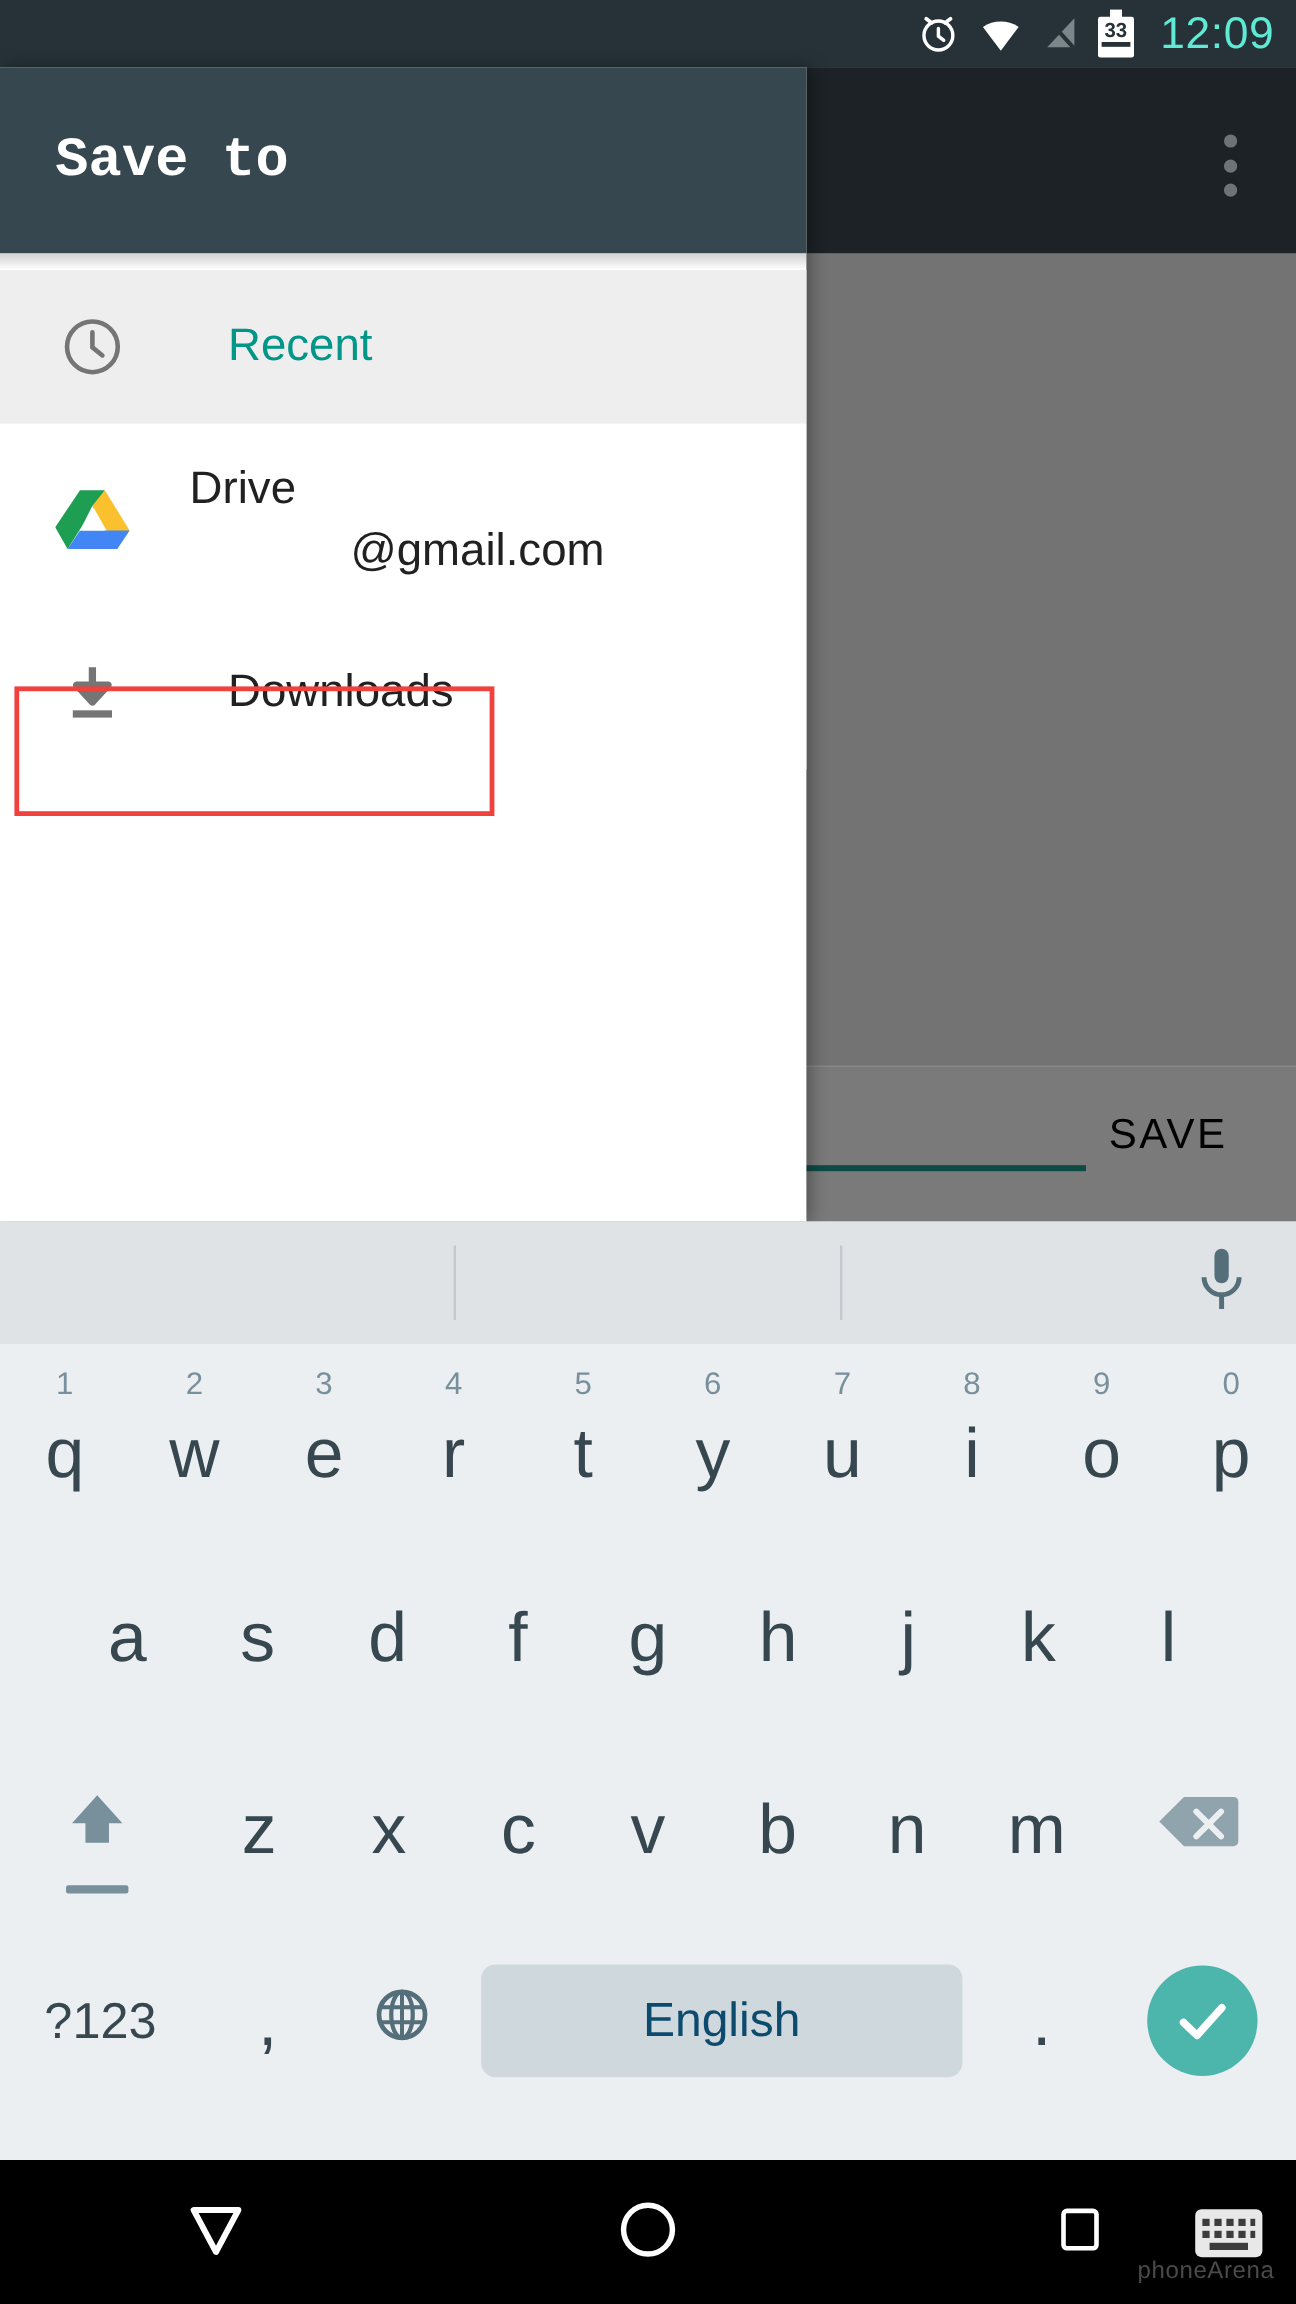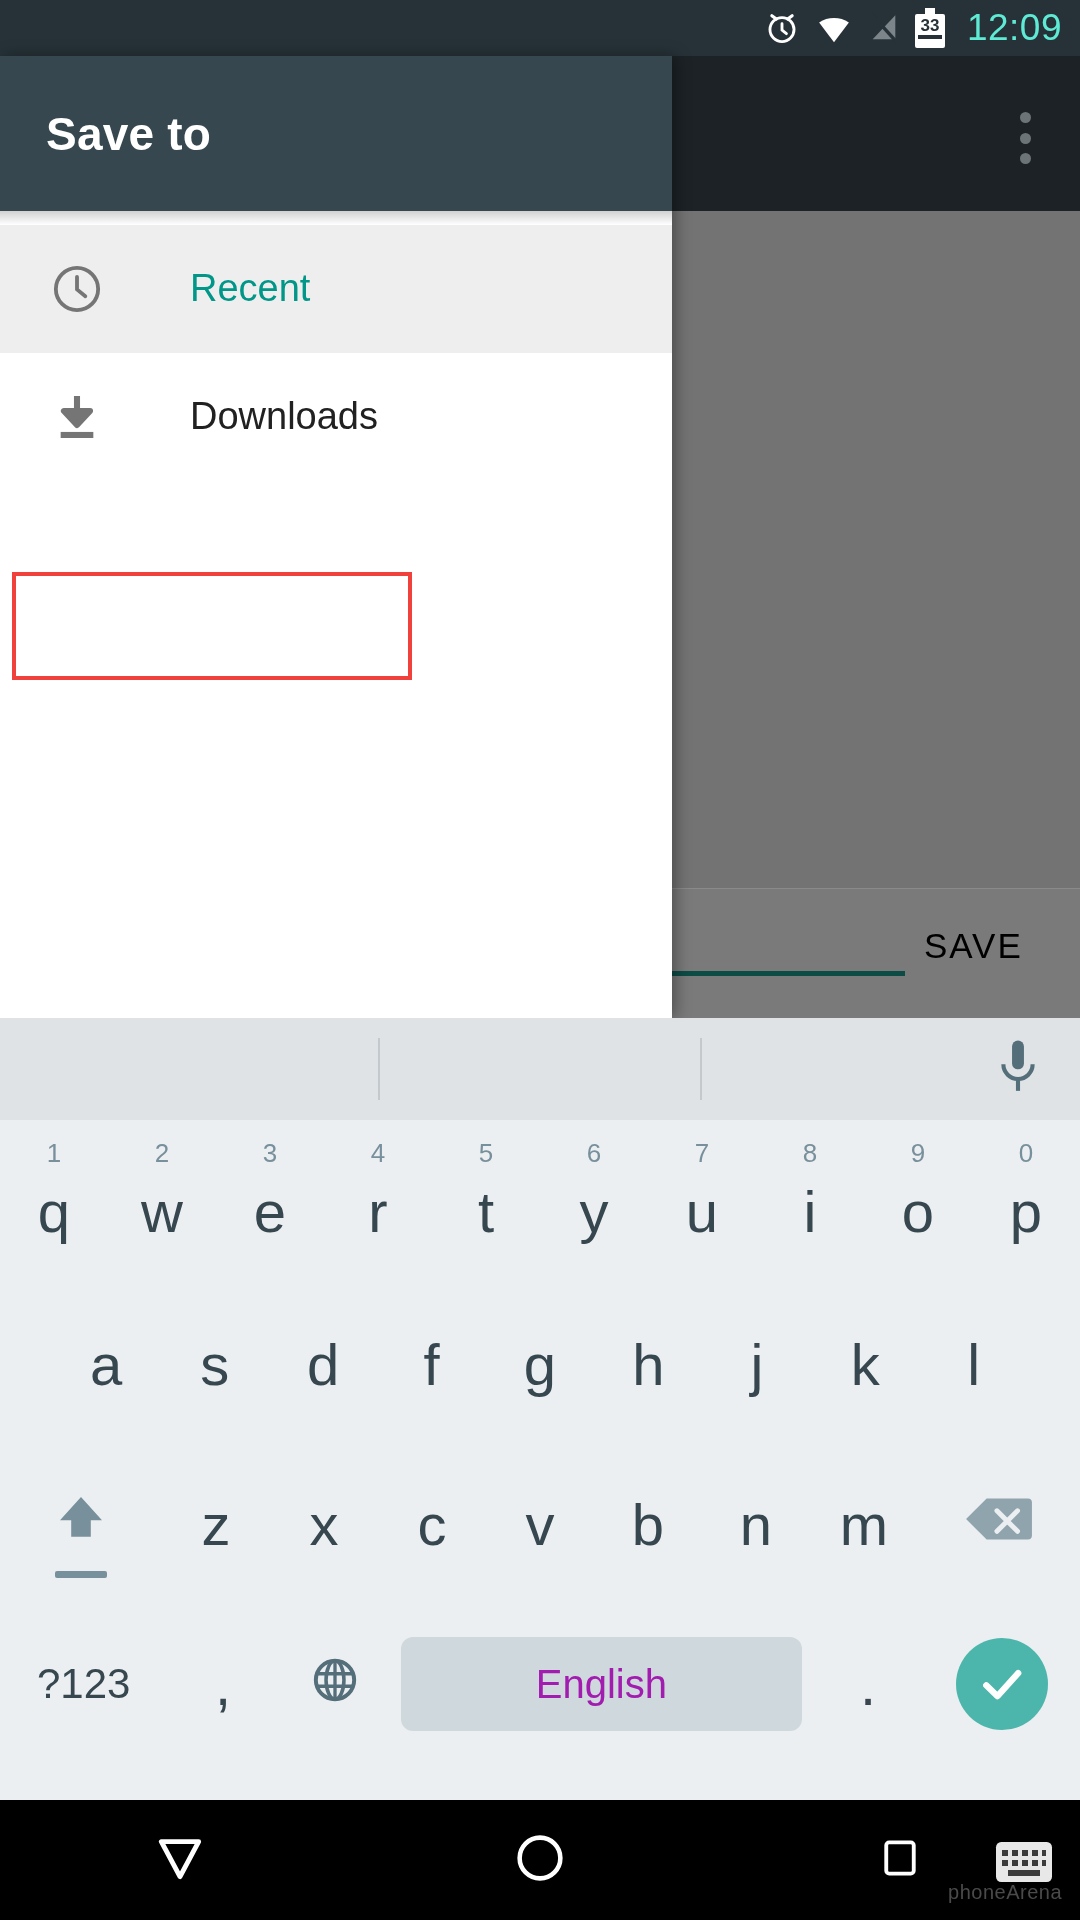--- a/index.html
+++ b/index.html
@@ -75,21 +75,21 @@
     font-size:35px; color:#000000; letter-spacing:2px; font-weight:500;
   }
 
   
   .drawer{
     position:absolute; left:0; top:56px; width:672px; height:962px;
     background:#ffffff; box-shadow:4px 0 14px rgba(0,0,0,.35);
   }
   .drawer-header{
     width:100%; height:155px; background:#37474f;
-    display:flex; align-items:center; padding-left:46px;
+    display:flex; align-items:center; padding-left:46px;font-family:Liberation Mono, monospace;
   }
   .drawer-title{
     color:#ffffff; font-size:46px; font-weight:bold; letter-spacing:.2px;
   }
   .drawer-shadowline{
     width:100%; height:14px;
     background:linear-gradient(to bottom, rgba(0,0,0,.18), rgba(0,0,0,0));
   }
   .drawer-list{ width:100%; }
 
@@ -143,21 +143,21 @@
     position:absolute; top:14px; left:50%; transform:translateX(-50%);
     font-size:26px; color:#78909c; font-weight:400;
   }
   .key .glyph{ margin-top:14px; }
   .row2{ padding:0 52px; }
   .row3 .key{ flex:1; }
   .key.wide{ flex:1.5; }
   .spacebar{
     flex:3.6; height:94px; margin:0 10px; background:#cfd8dc; border-radius:12px;
     display:flex; align-items:center; justify-content:center;
-    color:#a21caf; font-size:40px;
+    color:#0c4a6e; font-size:40px;
   }
   .enterkey{
     flex:1.4; display:flex; align-items:center; justify-content:center;
   }
   .enter-circle{
     width:92px; height:92px; border-radius:50%; background:#4db6ac;
     display:flex; align-items:center; justify-content:center;
   }
   .sym{ font-size:42px; color:#37474f; }
   .shift-bar{
@@ -237,20 +237,34 @@
       <div class="d-item selected">
         <span class="d-icon">
           <svg width="54" height="54" viewBox="0 0 24 24">
             <circle cx="12" cy="12" r="9.4" fill="none" stroke="#757575" stroke-width="1.7"></circle>
             <path d="M12 6.6 V12.2 L15.7 15.2" fill="none" stroke="#757575" stroke-width="1.7" stroke-linecap="round"></path>
           </svg>
         </span>
         <span class="d-label accent">Recent</span>
       </div>
 
+      <div class="d-item-two">
+        <span class="d-icon">
+          <svg width="62" height="56" viewBox="0 0 48 42">
+            <polygon points="16,2 32,2 8,40 0,26" fill="#1e9e52"></polygon>
+            <polygon points="32,2 48,28 40,40 24,12" fill="#fbc02d"></polygon>
+            <polygon points="8,40 40,40 48,28 16,28" fill="#4285f4"></polygon>
+            <polygon points="16,28 32,28 24,12" fill="#ffffff"></polygon>
+          </svg>
+        </span>
+        <span class="d-two-text">
+          <span class="l1">Drive</span>
+          <span class="l2">@gmail.com</span>
+        </span>
+      </div>
 
       <div class="d-item">
         <span class="d-icon">
           <svg width="56" height="56" viewBox="0 0 24 24">
             <path d="M12 3 V13.2 M12 15.4 L6.4 9.4 H17.6 Z" fill="#757575" stroke="#757575" stroke-width="2.6" stroke-linejoin="round"></path>
             <rect x="5" y="18.4" width="14" height="2.6" fill="#757575"></rect>
           </svg>
         </span>
         <span class="d-label">Downloads</span>
       </div>

